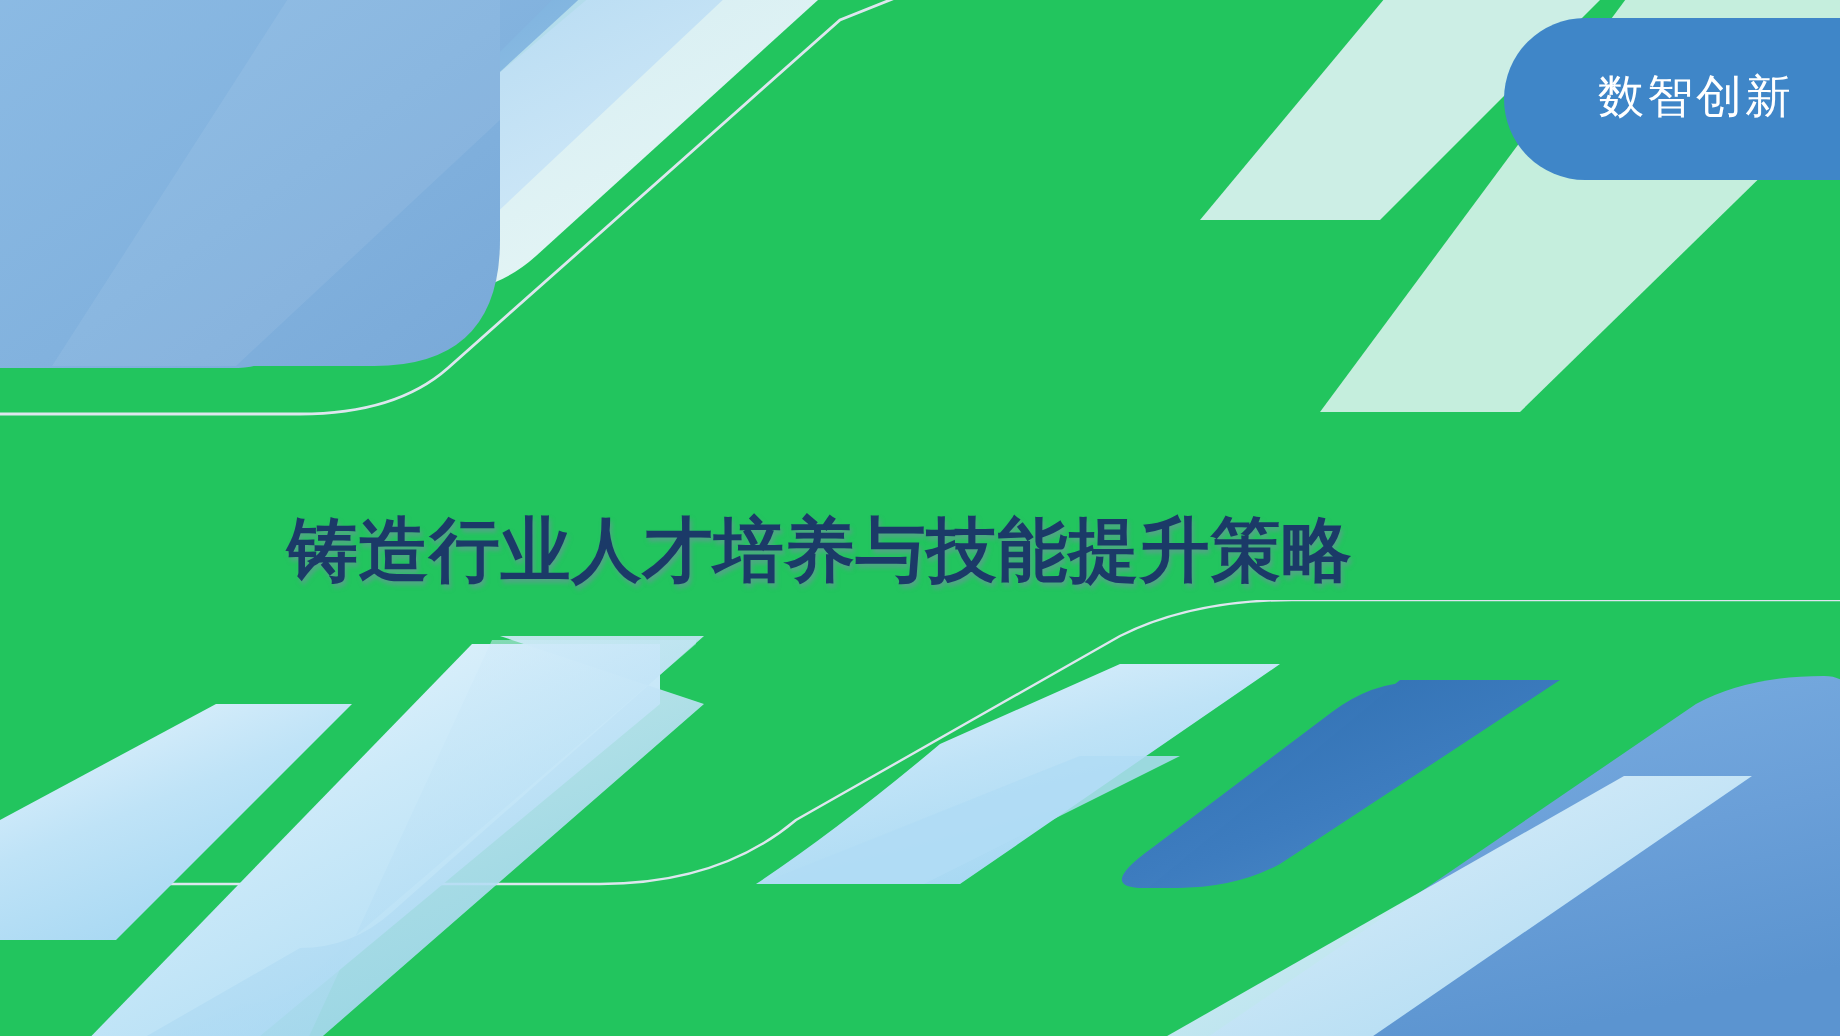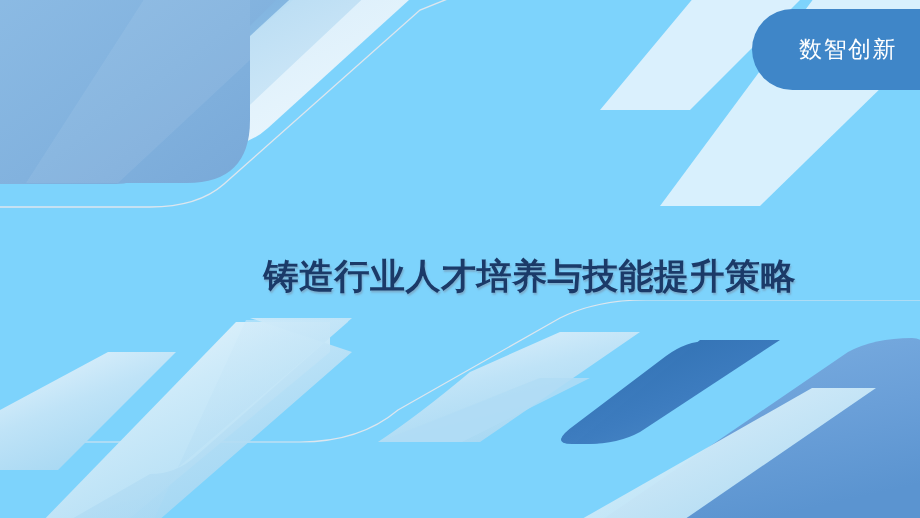--- a/index.html
+++ b/index.html
@@ -7,38 +7,38 @@
     padding: 0;
     background: #ffffff;
   }
   body {
     font-family: "Liberation Sans", "DejaVu Sans", sans-serif;
   }
   #slide {
     position: relative;
     width: 920px;
     height: 518px;
-    background: #7dd3fc;
+    background: #22c55e;
     overflow: hidden;
   }
   #bg-art {
     position: absolute;
     left: 0;
     top: 0;
     width: 920px;
     height: 518px;
     display: block;
   }
   
   #title-block {
     position: absolute;
-    left: 4px;
+    left: 14px;
     top: 232px;
     width: 792px;
-    text-align: right;
+    text-align: center;
     pointer-events: none;
   }
   #slide-title {
     display: inline-block;
     font-family: "DejaVu Sans", "Liberation Sans", sans-serif;
     font-size: 35px;
     font-weight: bold;
     letter-spacing: 0.5px;
     color: #1b3a68;
     text-shadow: 1px 2px 2px rgba(120,140,165,0.55);

